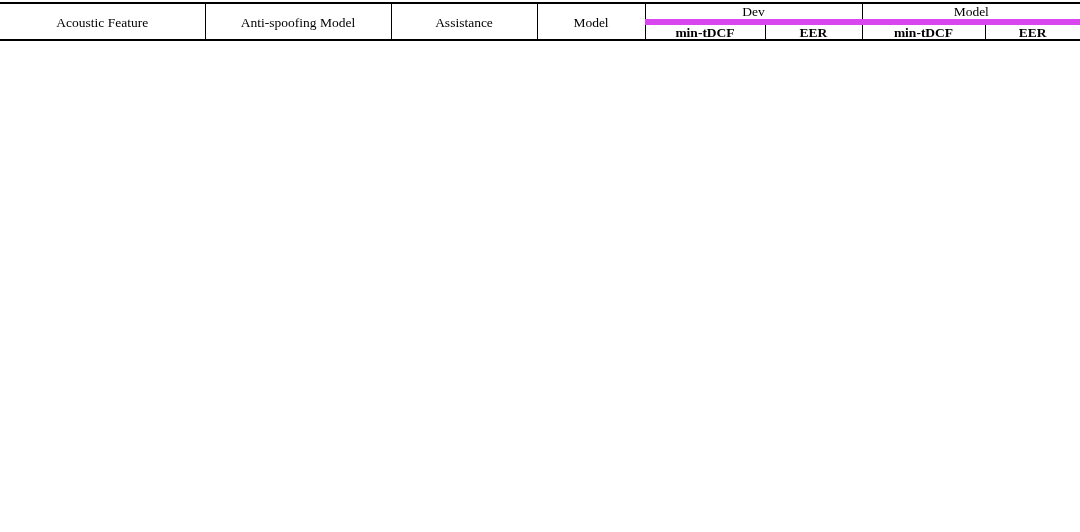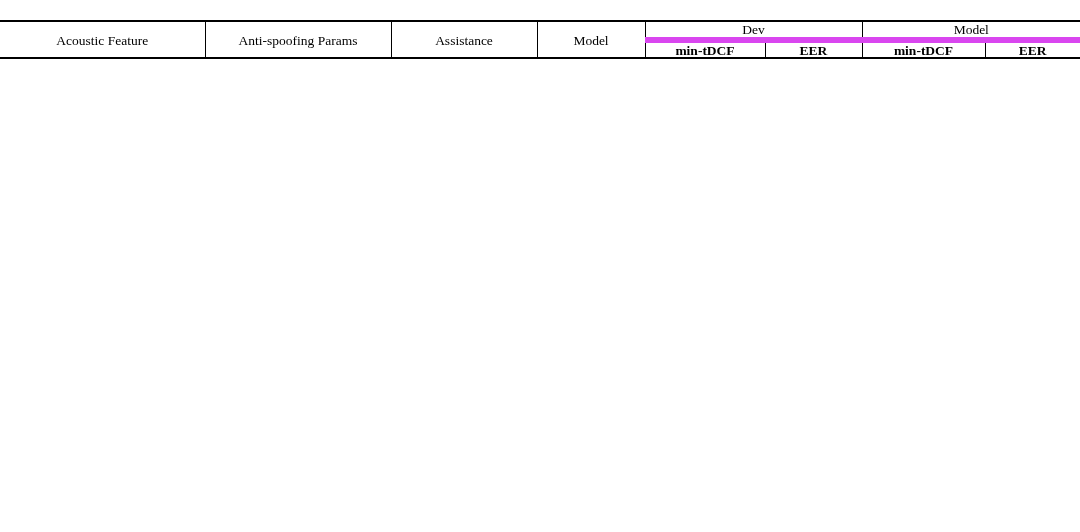--- a/index.html
+++ b/index.html
@@ -5,21 +5,21 @@
   html, body {
     margin: 0;
     padding: 0;
     background: #ffffff;
     width: 1080px;
   }
   .page {
     width: 1080px;
     height: 532px;
     box-sizing: border-box;
-    padding-top: 20px;
+    padding-top: 2px;
     background: #ffffff;
     overflow: hidden;
   }
   table.results {
     border-collapse: collapse;
     table-layout: fixed;
     width: 1080px;
     border-top: 2px solid #000;
     border-bottom: 2px solid #000;
     font-family: "Liberation Serif", "DejaVu Serif", serif;
@@ -49,21 +49,21 @@
         <col style="width:146px">
         <col style="width:108px">
       <col style="width:120px">
         <col style="width:97px">
         <col style="width:123px">
         <col style="width:95px">
     </colgroup>
     <thead>
       <tr>
         <th rowspan="2">Acoustic Feature</th>
-        <th rowspan="2" class="bl">Anti-spoofing Params</th>
+        <th rowspan="2" class="bl">Anti-spoofing Model</th>
         <th rowspan="2" class="bl">Assistance</th>
         <th rowspan="2" class="bl">Model</th>
         <th colspan="2" class="bl">Dev</th>
         <th colspan="2" class="bl">Model</th>
       </tr>
       <tr class="sub">
         <th class="bl">min-tDCF</th>
         <th class="bl">EER</th>
         <th class="bl">min-tDCF</th>
         <th class="bl">EER</th>

